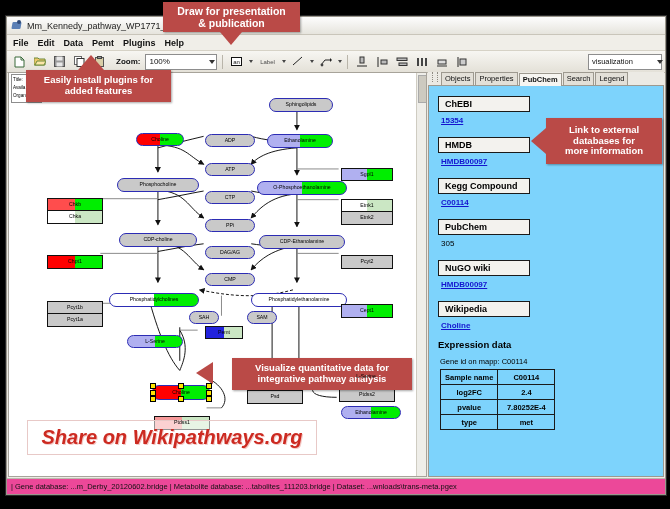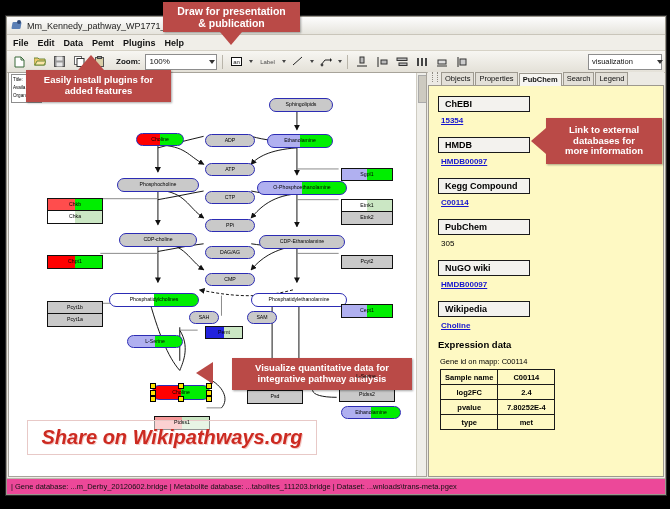--- a/index.html
+++ b/index.html
@@ -45,21 +45,21 @@
   .sideTicks{position:absolute;right:0;top:0;width:9px;bottom:0;background:#efeee9;border-left:1px solid #cfccc2;}
   .sideTicks .thumb{position:absolute;left:1px;top:2px;width:7px;height:26px;background:#cdcac0;border:1px solid #aaa;}
 
   .infopanel{width:236px;flex:0 0 auto;display:flex;flex-direction:column;margin:1px 1px 1px 0;}
   .tabrow{height:13px;background:#eceae4;display:flex;padding-left:4px;gap:1px;
           border-bottom:1px solid #9d998f;}
   .tabrow .grip{width:4px;height:10px;border-left:1px dotted #8f8b82;border-right:1px dotted #8f8b82;margin-right:2px;}
   .tab{font-size:7.5px;color:#111;padding:1px 3px 1px 3px;background:#e3e0d8;border:1px solid #9d998f;
        border-bottom:none;line-height:9px;}
   .tab.active{background:#f6f5f1;font-weight:bold;position:relative;top:1px;padding-bottom:2px;}
-  .panelbody{flex:1 1 auto;background:#fef9c3;border:1px solid #9d998f;border-top:none;overflow:hidden;
+  .panelbody{flex:1 1 auto;background:#7dd3fc;border:1px solid #9d998f;border-top:none;overflow:hidden;
              position:relative;padding:7px 0 0 9px;}
   .dbhead{display:inline-block;min-width:78px;border:1px solid #1a1a1a;background:#f3f2ee;
           font-size:9px;font-weight:bold;color:#000;padding:2px 6px;margin-bottom:4px;}
   .dblink{font-size:8px;color:#1414cf;text-decoration:underline;display:block;margin:0 0 9px 3px;font-weight:bold;}
   .dbplain{font-size:8px;color:#000;display:block;margin:0 0 9px 3px;}
   .exprhead{font-size:9.5px;font-weight:bold;color:#000;margin:8px 0 7px 0;}
   .geneid{font-size:7.5px;color:#000;margin:0 4px 3px 2px;}
   table.expr{border-collapse:collapse;margin-left:2px;}
   table.expr td{border:1px solid #1a1a1a;font-size:7.5px;color:#000;text-align:center;
                 padding:2px 4px;min-width:48px;height:10px;font-weight:bold;}

